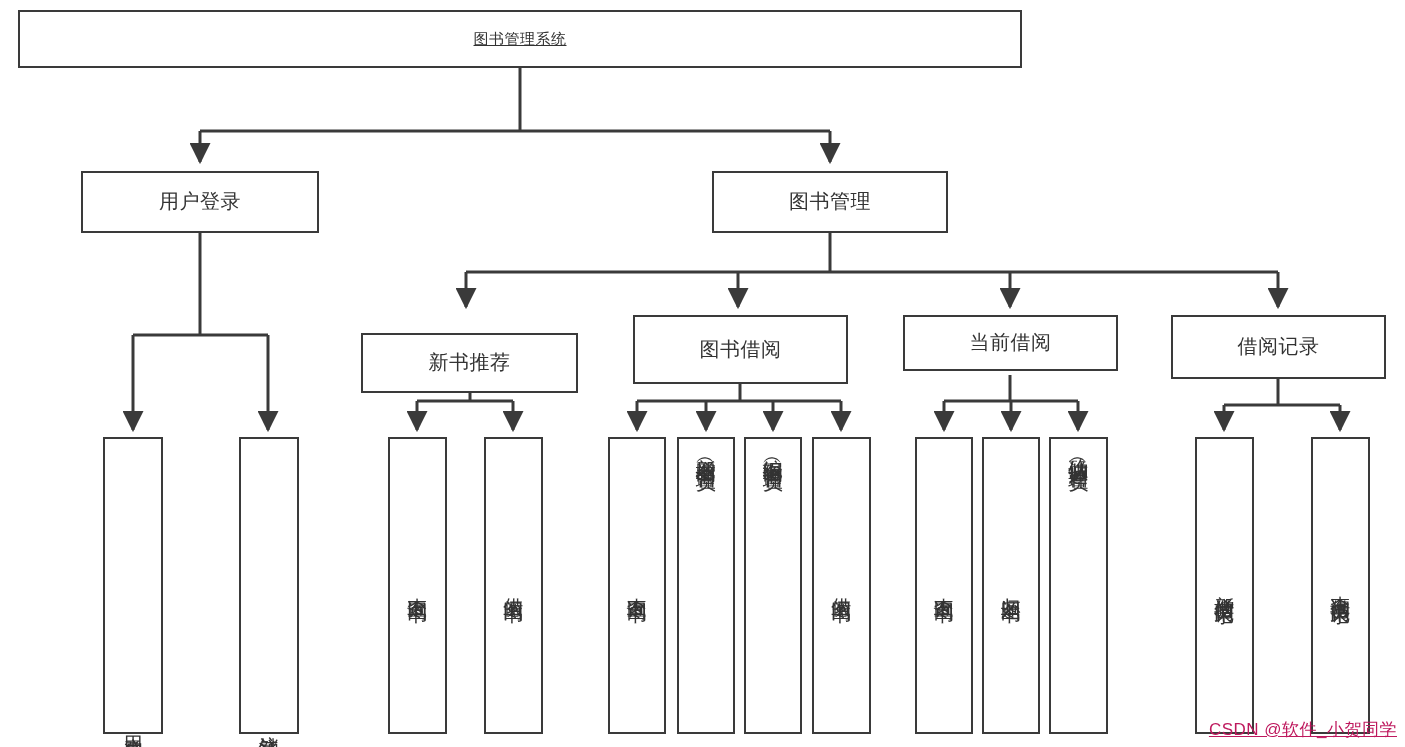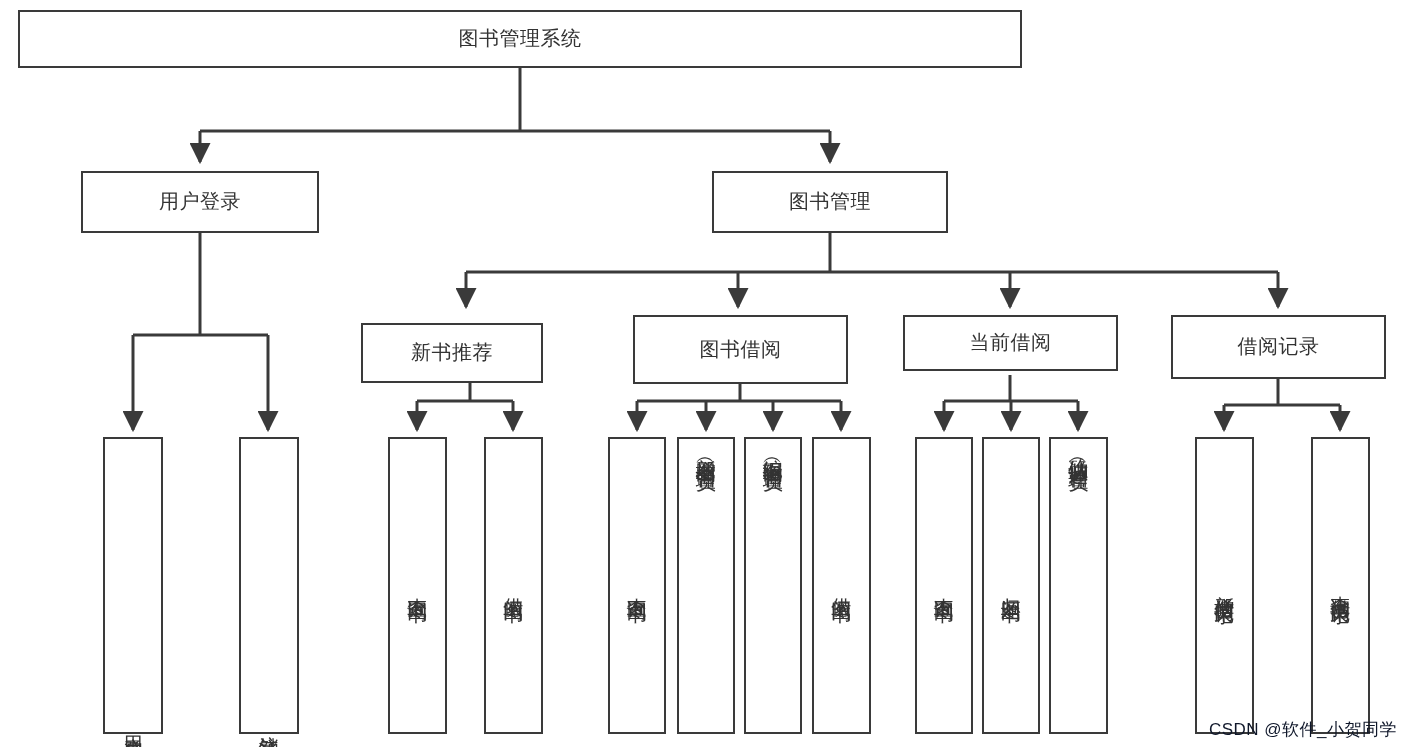--- a/index.html
+++ b/index.html
@@ -40,21 +40,21 @@
     display: block;
     text-align: center;
     line-height: 1.18;
     letter-spacing: 0.5px;
   }
   
   .h-node .lbl {
     font-size: 20px;
     white-space: nowrap;
   }
-  #node-root .lbl { font-size: 20px; }
+  #node-root .lbl { font-size: 15px; text-decoration: underline; }
   
   .v-node {
     align-items: center;
     justify-content: center;
     padding: 4px 0;
   }
   .v-node .lbl {
     writing-mode: vertical-rl;
     text-orientation: upright;
     font-size: 20px;
@@ -66,24 +66,25 @@
     align-items: flex-start;
   }
   .v-node.v-bottom {
     align-items: flex-end;
   }
   #watermark {
     position: absolute;
     right: 8px;
     bottom: 6px;
     font-size: 17px;
-    color: #0f172a;
+    color: #be185d;
     letter-spacing: 0.5px;
     white-space: nowrap;
     z-index: 3;
+    text-decoration: underline;
   }
 </style>
 </head>
 <body>
 
 <div id="canvas">
 
   <svg id="connectors" viewBox="0 0 1405 747" xmlns="http://www.w3.org/2000/svg">
     <defs>
       <marker id="arrow" viewBox="0 0 10 10" refX="9" refY="5" markerWidth="7" markerHeight="7" orient="auto-start-reverse">
@@ -139,21 +140,21 @@
     <span class="lbl">图书管理系统</span>
   </div>
 
   <div class="node h-node" style="left:81px;top:171px;width:238px;height:62px;">
     <span class="lbl">用户登录</span>
   </div>
   <div class="node h-node" style="left:712px;top:171px;width:236px;height:62px;align-items:center;">
     <span class="lbl">图书管理</span>
   </div>
 
-  <div class="node h-node" style="left:361px;top:323px;width:182px;height:60px;">
+  <div class="node h-node" style="left:361px;top:333px;width:217px;height:60px;">
     <span class="lbl">新书推荐</span>
   </div>
   <div class="node h-node" style="left:633px;top:315px;width:215px;height:69px;">
     <span class="lbl">图书借阅</span>
   </div>
   <div class="node h-node" style="left:903px;top:315px;width:215px;height:56px;">
     <span class="lbl">当前借阅</span>
   </div>
   <div class="node h-node" style="left:1171px;top:315px;width:215px;height:64px;">
     <span class="lbl">借阅记录</span>

